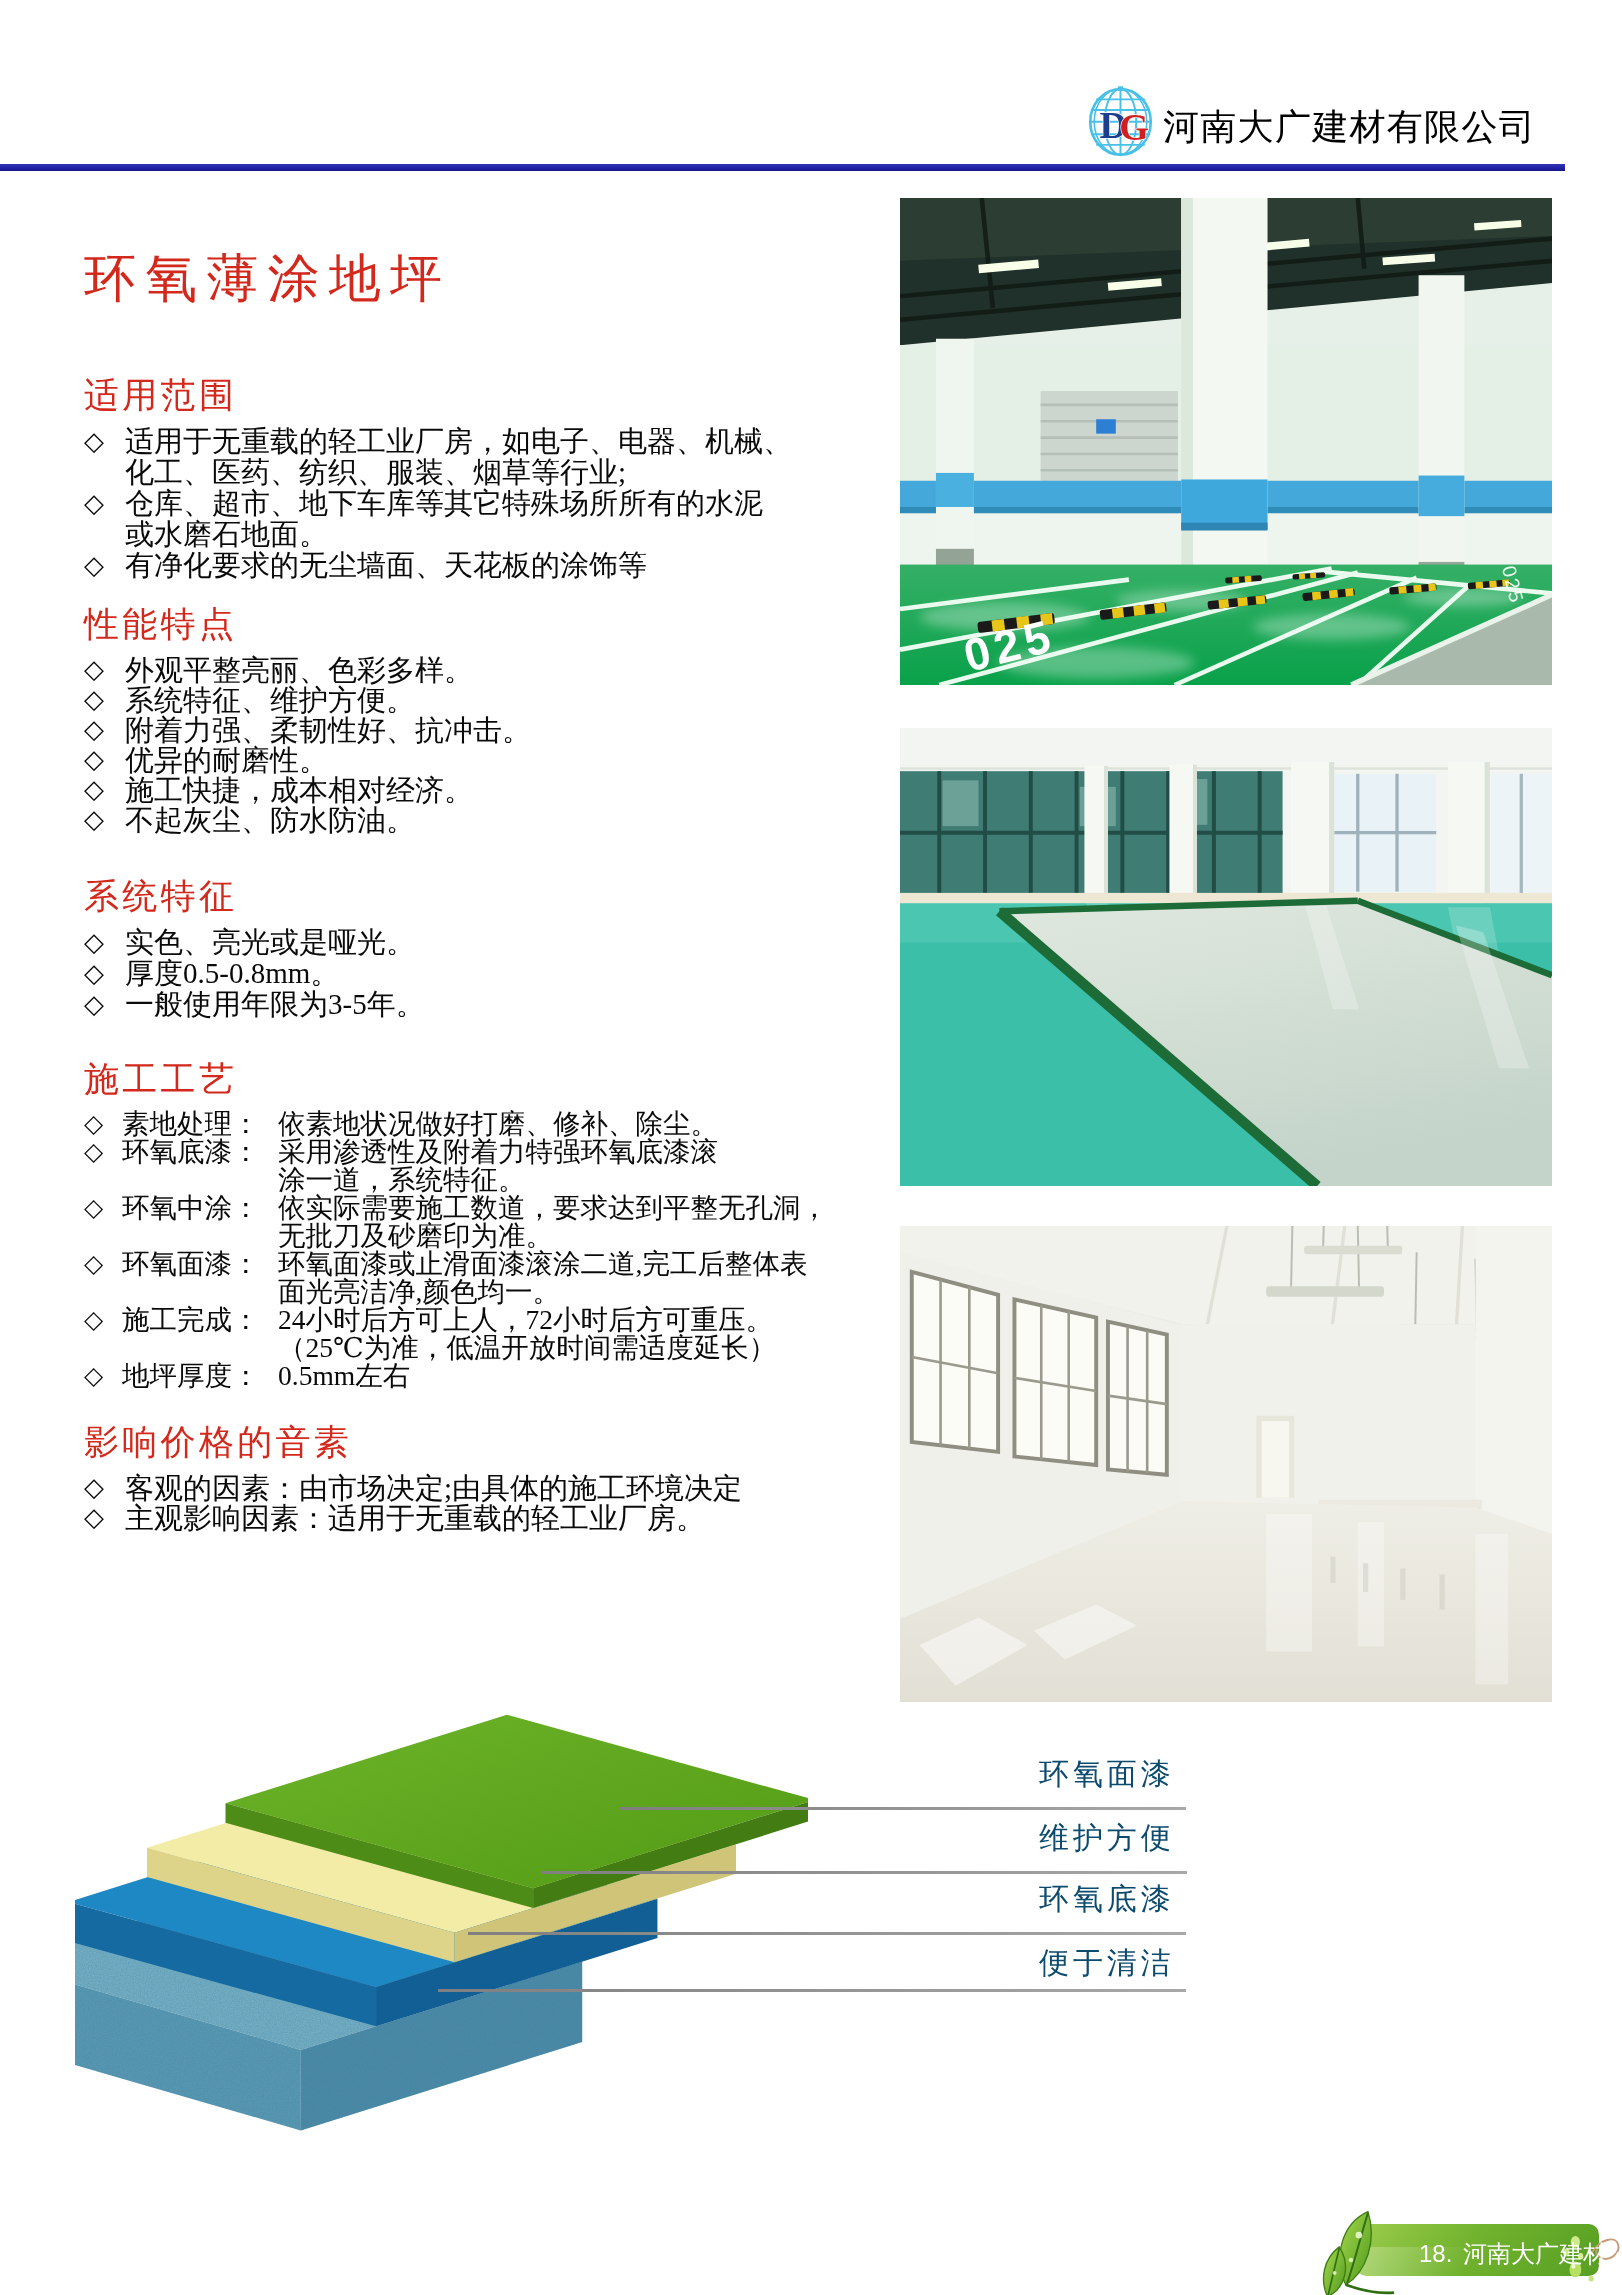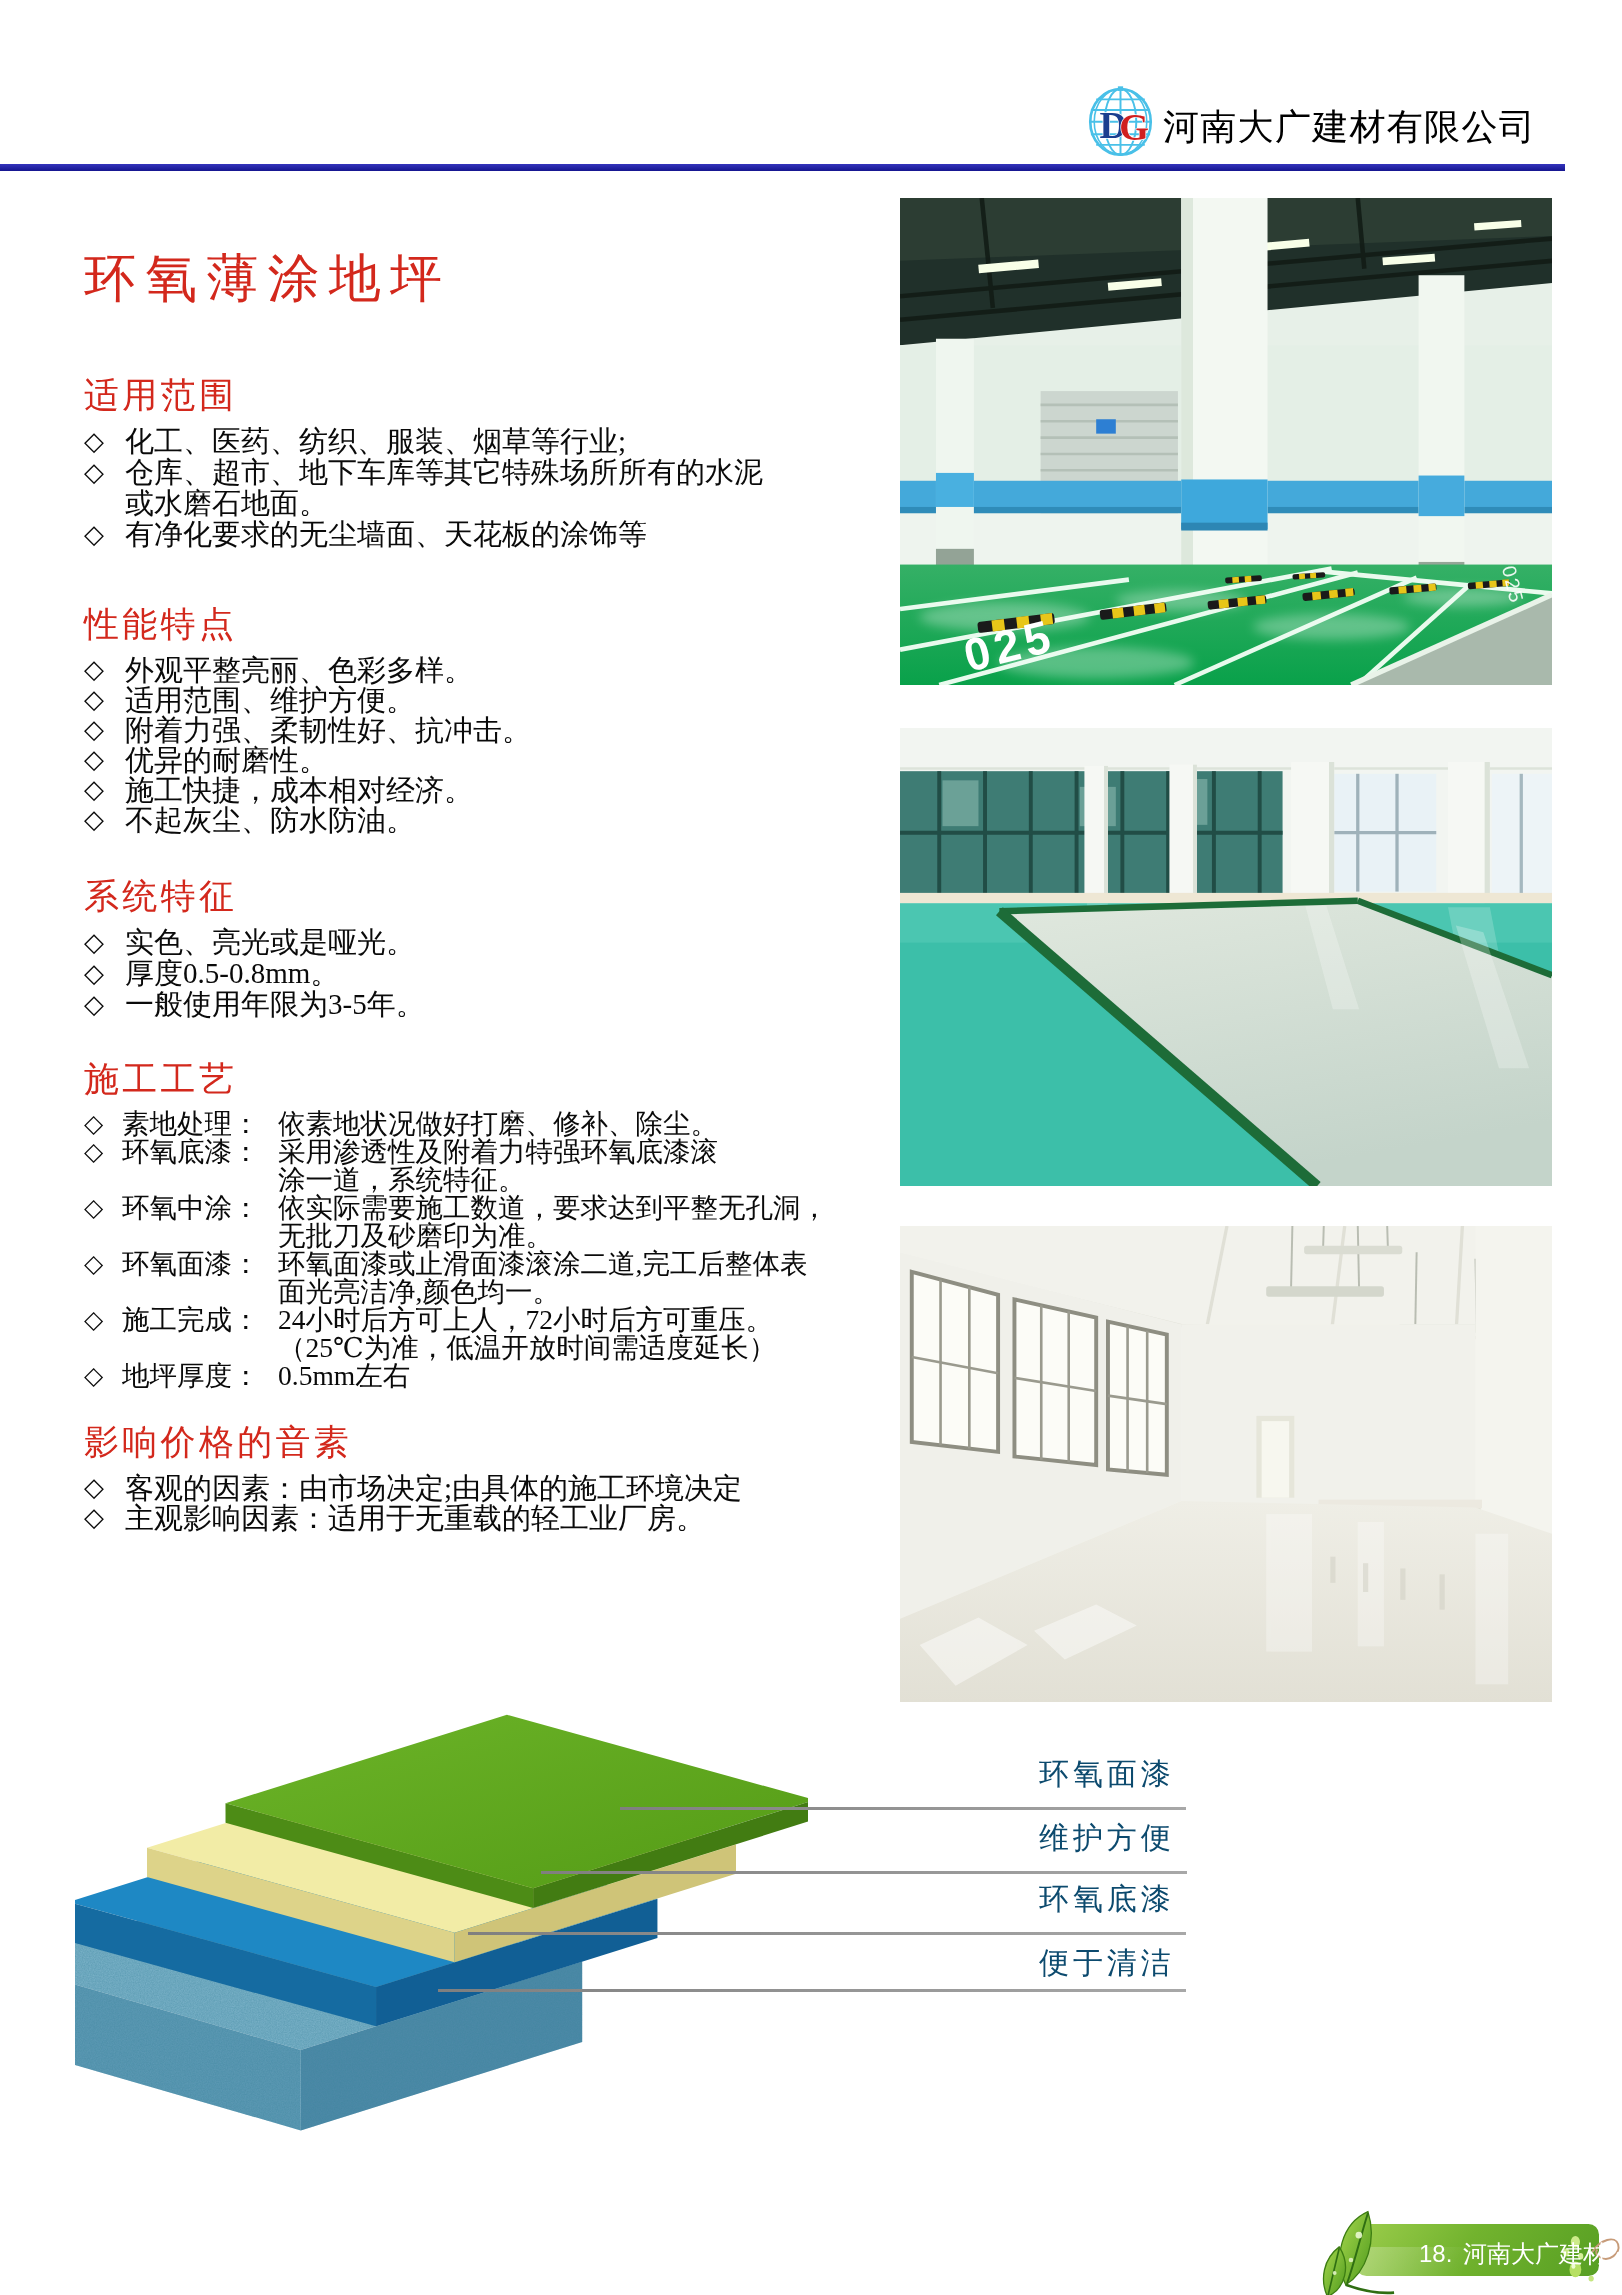--- a/index.html
+++ b/index.html
@@ -88,20 +88,21 @@
   <div class="divider"></div>
 
   <div class="page-title">环氧薄涂地坪</div>
 
   <div class="section sec-scope">
     <div class="sec-heading">适用范围</div>
     <div class="bullets">
       <div class="bullet-row">
         <span class="marker">◇</span>
         <div class="btext">
+            <span>适用于无重载的轻工业厂房，如电子、电器、机械、</span>
             <span>化工、医药、纺织、服装、烟草等行业;</span>
           </div>
       </div>
       <div class="bullet-row">
         <span class="marker">◇</span>
         <div class="btext">
             <span>仓库、超市、地下车库等其它特殊场所所有的水泥</span>
             <span>或水磨石地面。</span>
           </div>
       </div>
@@ -116,21 +117,21 @@
 
   <div class="section sec-features">
     <div class="sec-heading">性能特点</div>
     <div class="bullets">
       <div class="bullet-row">
           <span class="marker">◇</span>
           <div class="btext">外观平整亮丽、色彩多样。</div>
         </div>
       <div class="bullet-row">
           <span class="marker">◇</span>
-          <div class="btext">适用范围、维护方便。</div>
+          <div class="btext">系统特征、维护方便。</div>
         </div>
       <div class="bullet-row">
           <span class="marker">◇</span>
           <div class="btext">附着力强、柔韧性好、抗冲击。</div>
         </div>
       <div class="bullet-row">
           <span class="marker">◇</span>
           <div class="btext">优异的耐磨性。</div>
         </div>
       <div class="bullet-row">

